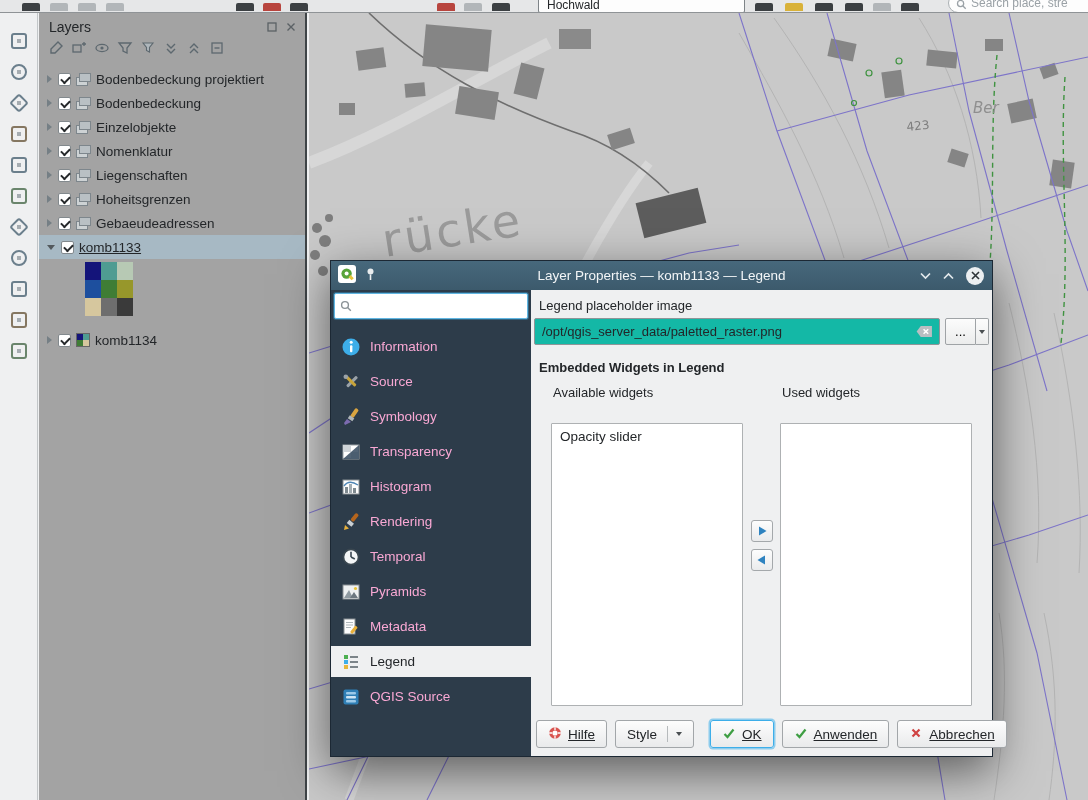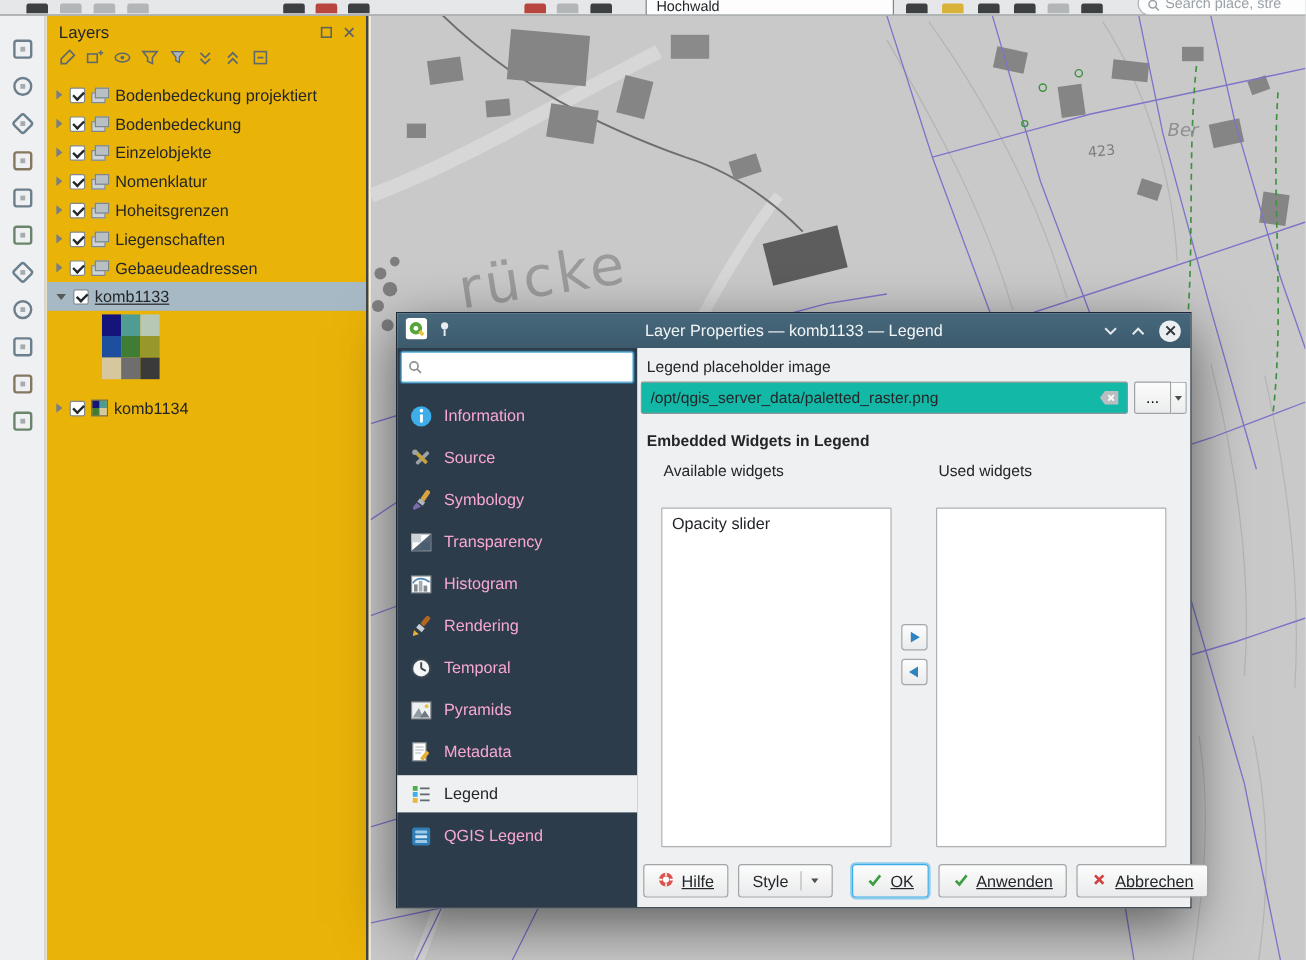--- a/index.html
+++ b/index.html
@@ -19,21 +19,21 @@
 .left-bar{position:absolute;left:0;top:13px;width:38px;bottom:0;background:#eff0f1;border-right:1px solid #c2c6c8;z-index:5;}
 .lt-icon{position:absolute;left:8px;width:22px;height:22px;opacity:.9;}
 .lt-icon::before{content:"";position:absolute;inset:3px;border:2px solid #5d7382;border-radius:3px;}
 .lt-icon::after{content:"";position:absolute;left:9px;top:9px;width:4px;height:4px;background:rgba(73,89,100,.5);}
 .lt-icon.v2::before{border-radius:50%;}
 .lt-icon.v3::before{transform:rotate(45deg);inset:4px;}
 .lt-icon.v4::before{border-color:#7a6a52;}
 .lt-icon.v5::before{border-color:#5c7a5e;}
 
 
-.layers-panel{position:absolute;left:39px;top:13px;width:268px;bottom:0;background:#eab308;border-right:2px solid #3f4447;z-index:5;display:flex;flex-direction:column;}
+.layers-panel{position:absolute;left:39px;top:13px;width:268px;bottom:0;background:#a3a3a3;border-right:2px solid #3f4447;z-index:5;display:flex;flex-direction:column;}
 .lp-header{display:flex;align-items:center;padding:6px 8px 2px 10px;font-size:14px;}
 .lp-header .sp{flex:1;}
 .lp-header .hic{margin-left:7px;display:flex;}
 .lp-tools{display:flex;gap:7px;padding:3px 6px 5px 9px;align-items:center;}
 .lp-tools .ti{display:flex;}
 .tree{flex:1;overflow:hidden;padding-top:6px;}
 .tree-row{height:24px;display:flex;align-items:center;gap:5px;padding-left:8px;}
 .tree-row .lbl{font-size:13.5px;white-space:nowrap;}
 .tree-row.selected{background:#a7b9c4;}
 .tree-row.selected .lbl{text-decoration:underline;}
@@ -221,27 +221,27 @@
     <div class="tree-row">
         <span class="tw closed"></span>
         <span class="cb"></span>
         <span class="grp"></span>
         <span class="lbl">Nomenklatur</span>
       </div>
     <div class="tree-row">
         <span class="tw closed"></span>
         <span class="cb"></span>
         <span class="grp"></span>
+        <span class="lbl">Liegenschaften</span>
+      </div>
+    <div class="tree-row">
+        <span class="tw closed"></span>
+        <span class="cb"></span>
+        <span class="grp"></span>
         <span class="lbl">Hoheitsgrenzen</span>
-      </div>
-    <div class="tree-row">
-        <span class="tw closed"></span>
-        <span class="cb"></span>
-        <span class="grp"></span>
-        <span class="lbl">Liegenschaften</span>
       </div>
     <div class="tree-row">
         <span class="tw closed"></span>
         <span class="cb"></span>
         <span class="grp"></span>
         <span class="lbl">Gebaeudeadressen</span>
       </div>
     <div class="tree-row selected">
         <span class="tw open"></span>
         <span class="cb"></span>
@@ -509,21 +509,21 @@
           </div>
         <div class="side-item">
             <span class="si-icon">
               <svg width="20" height="20" viewBox="0 0 20 20">
                 <rect x="2.5" y="2.5" width="15" height="15" rx="2" fill="#2f7fb6"></rect>
                 <rect x="5" y="5" width="10" height="2.6" rx="1" fill="#9cc9e8"></rect>
                 <rect x="5" y="9" width="10" height="2.6" rx="1" fill="#cfe5f4"></rect>
                 <rect x="5" y="13" width="10" height="2.6" rx="1" fill="#9cc9e8"></rect>
               </svg>
             </span>
-            <span>QGIS Legend</span>
+            <span>QGIS Source</span>
           </div>
       </div>
     </div>
     <div class="dlg-content">
       <div class="ph-label">Legend placeholder image</div>
       <div class="path-row">
         <span class="path-wrap">
           <input value="/opt/qgis_server_data/paletted_raster.png" style="">
           <span class="clear-ic">
               <svg width="17" height="13" viewBox="0 0 18 14">

